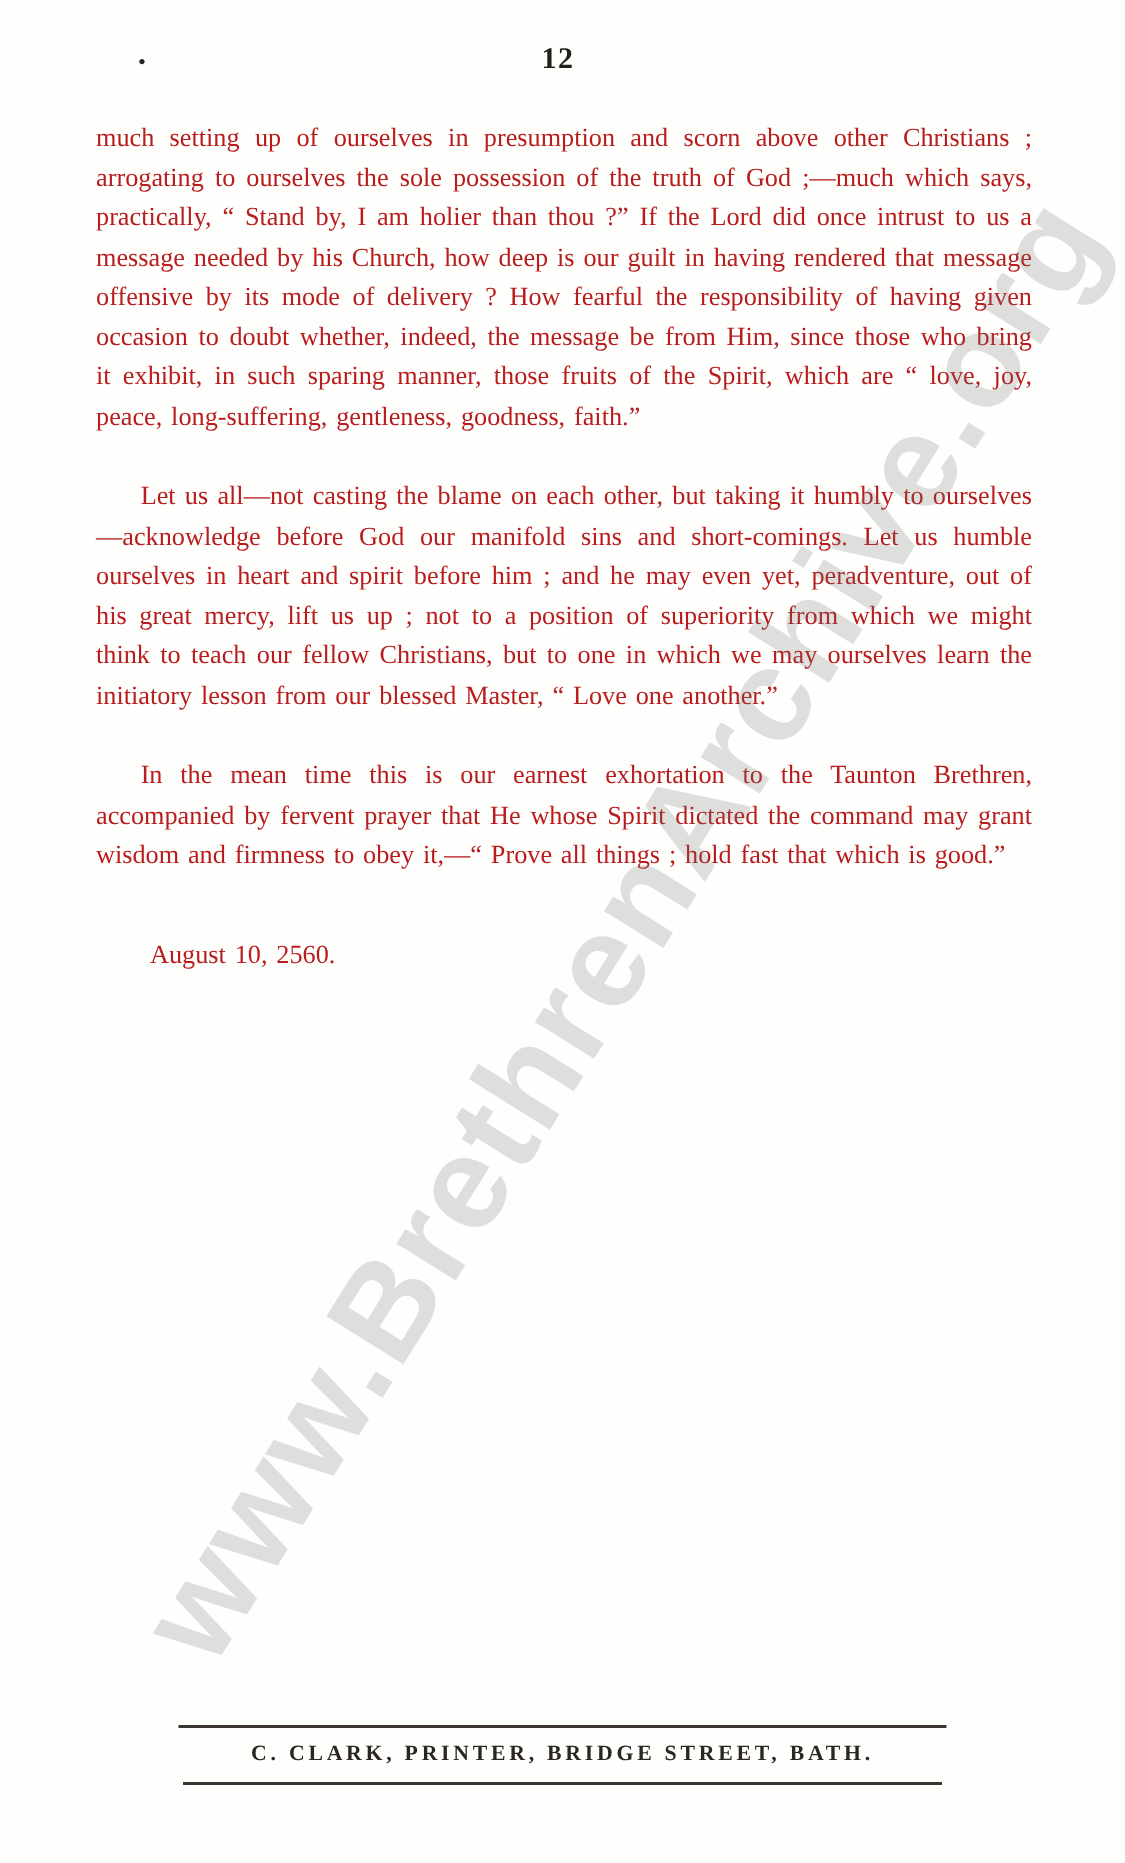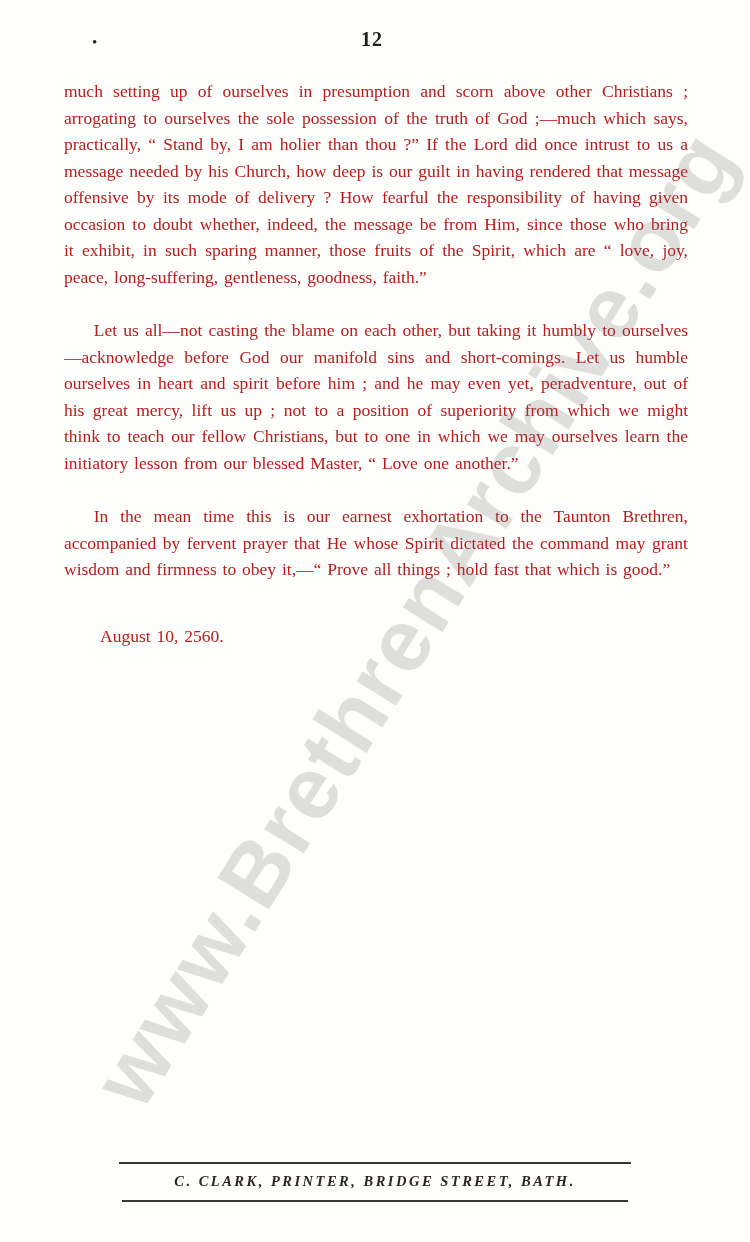--- a/index.html
+++ b/index.html
@@ -89,23 +89,22 @@
     text-indent: 0 !important;
     font-size: 17.5px;
   }
   .dateline .it {
   }
 
   .colophon {
     position: absolute;
     left: 0;
     right: 0;
-    bottom: 40px;
+    bottom: 52px;
     z-index: 1;
-    font-style: italic;
   }
   .rule {
     margin: 0 auto;
     background: #3a3531;
   }
   .rule-top {
     width: 512px;
     height: 2px;
   }
   .rule-bottom {

